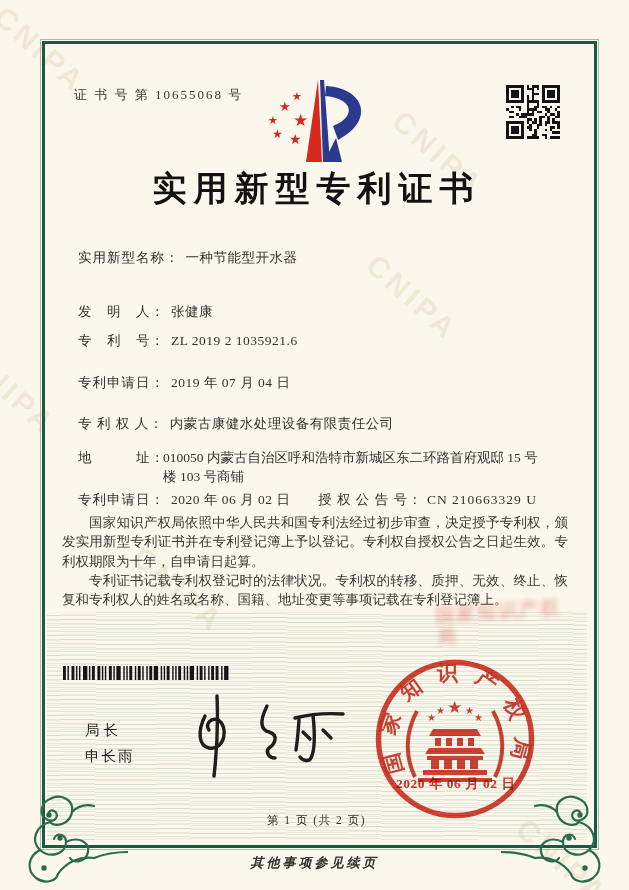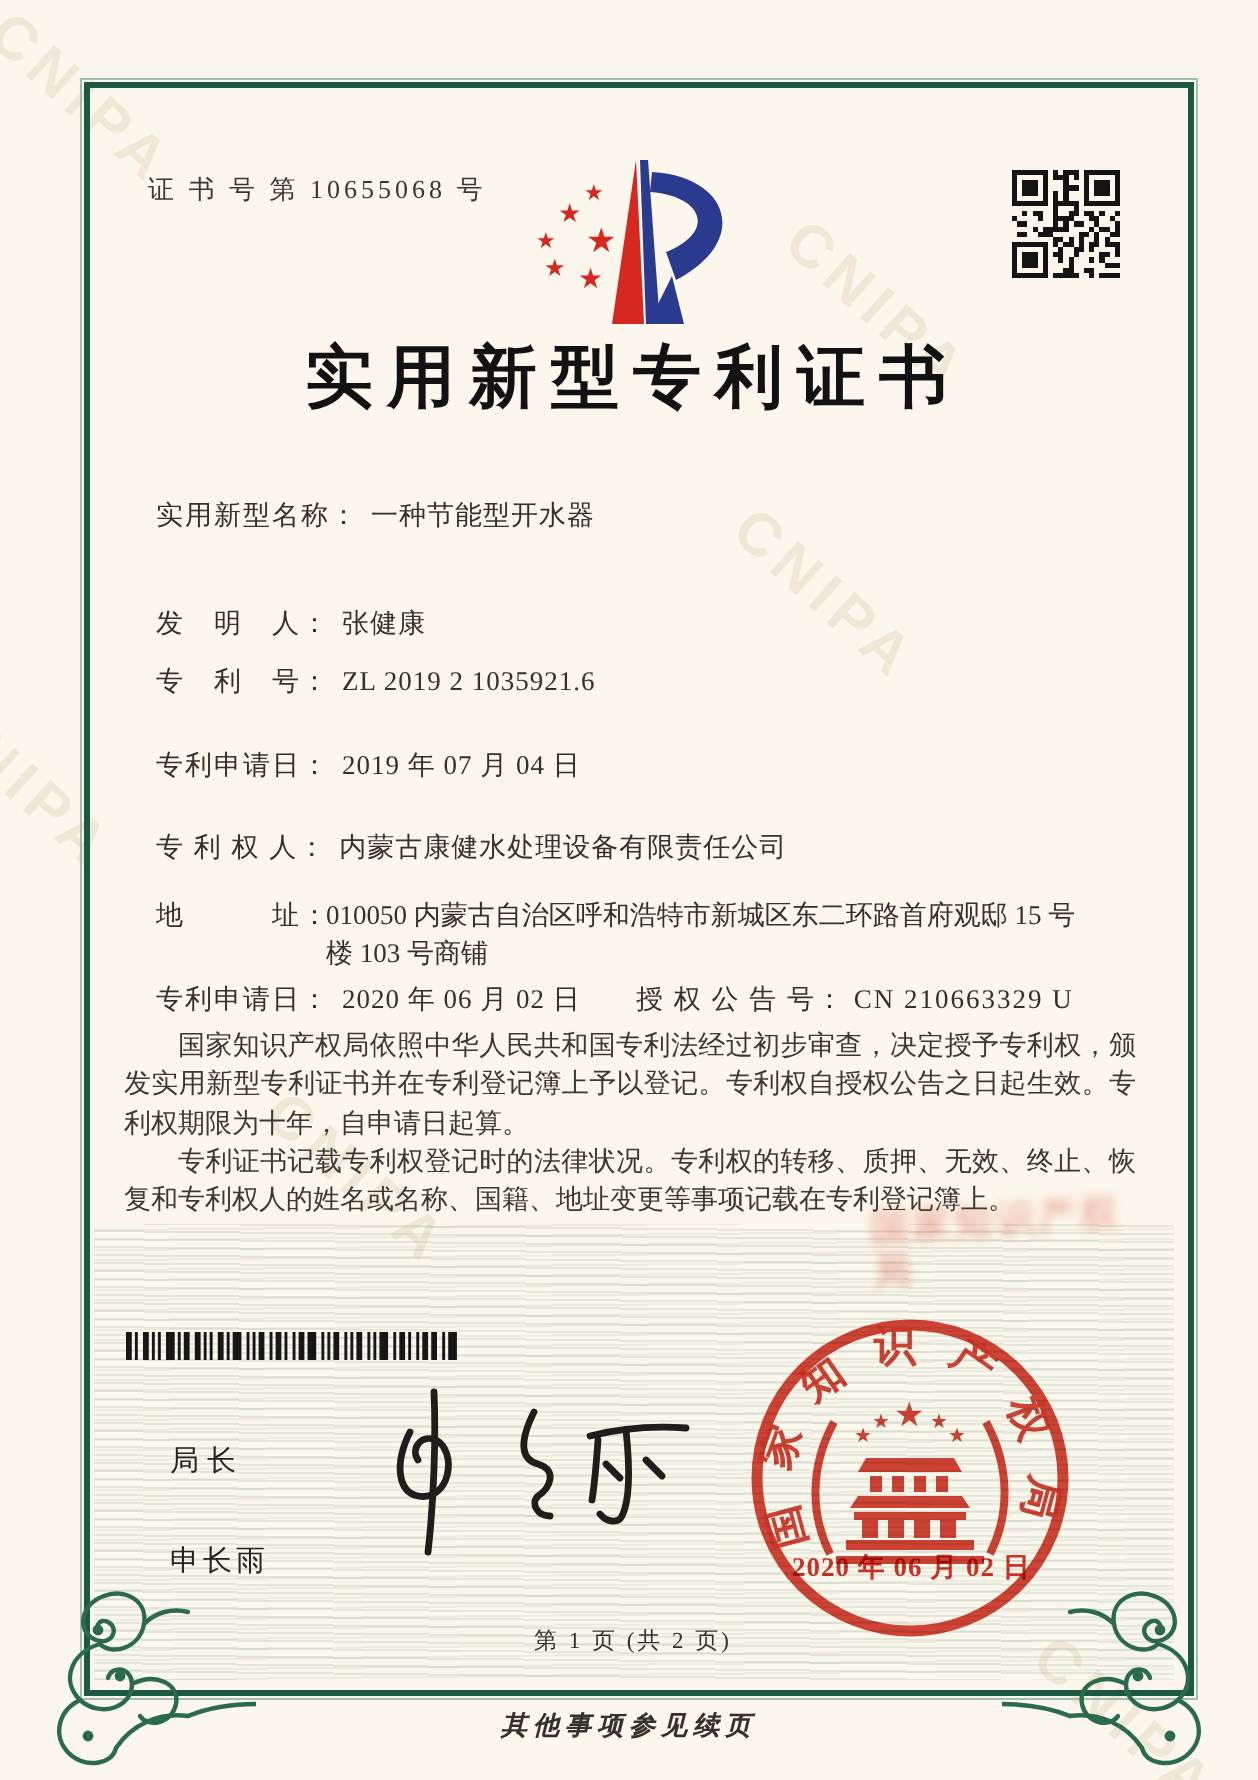--- a/index.html
+++ b/index.html
@@ -281,21 +281,21 @@
       <rect x="136.65" y="0" width="2.9" height="14" fill="#161616"></rect>
       <rect x="141.1" y="0" width="1.45" height="14" fill="#161616"></rect>
       <rect x="145.15" y="0" width="1.45" height="14" fill="#161616"></rect>
       <rect x="148.15" y="0" width="2.9" height="14" fill="#161616"></rect>
       <rect x="152.6" y="0" width="2.9" height="14" fill="#161616"></rect>
       <rect x="158.1" y="0" width="1.45" height="14" fill="#161616"></rect>
       <rect x="161.1" y="0" width="4.35" height="14" fill="#161616"></rect>
     </svg>
 
   <div class="director" style="top:721px;">局长</div>
-  <div class="director" style="top:771px;letter-spacing:2px;">申长雨</div>
+  <div class="director" style="top:747px;letter-spacing:2px;">申长雨</div>
 
   <svg class="signature" viewBox="0 0 170 95" fill="none" stroke="#1f1e1c" stroke-width="3.4" stroke-linecap="round" stroke-linejoin="round">
     <path d="M22,28 C14,44 16,58 26,60 C42,63 46,38 35,32 C28,29 22,36 26,42"></path>
     <path d="M34,8 C35,30 34,62 31,88"></path>
     <path d="M84,18 C76,34 78,42 86,44 C96,47 92,56 86,60 C82,64 86,70 92,70"></path>
     <path d="M112,30 C128,26 146,25 160,26"></path>
     <path d="M130,27 C132,46 132,62 128,70 C126,74 120,73 117,69"></path>
     <path d="M116,32 C115,46 114,56 113,62"></path>
     <path d="M120,44 L127,51"></path>
     <path d="M140,42 L148,50"></path>

